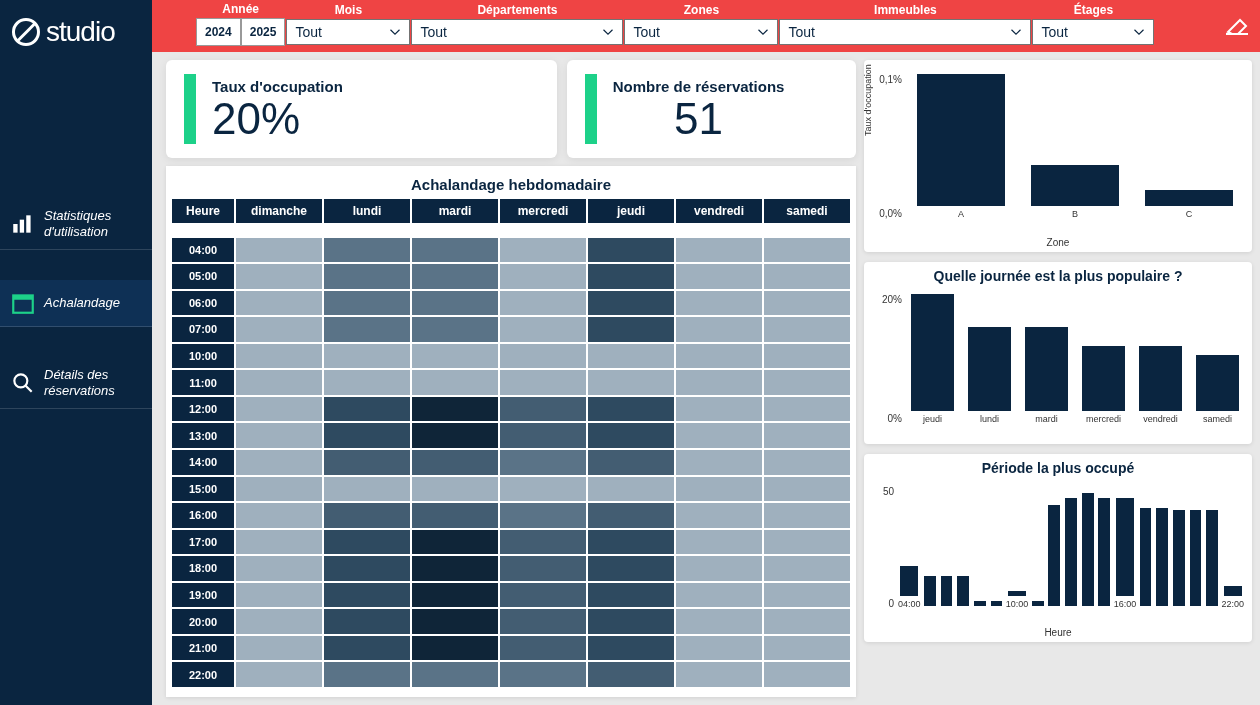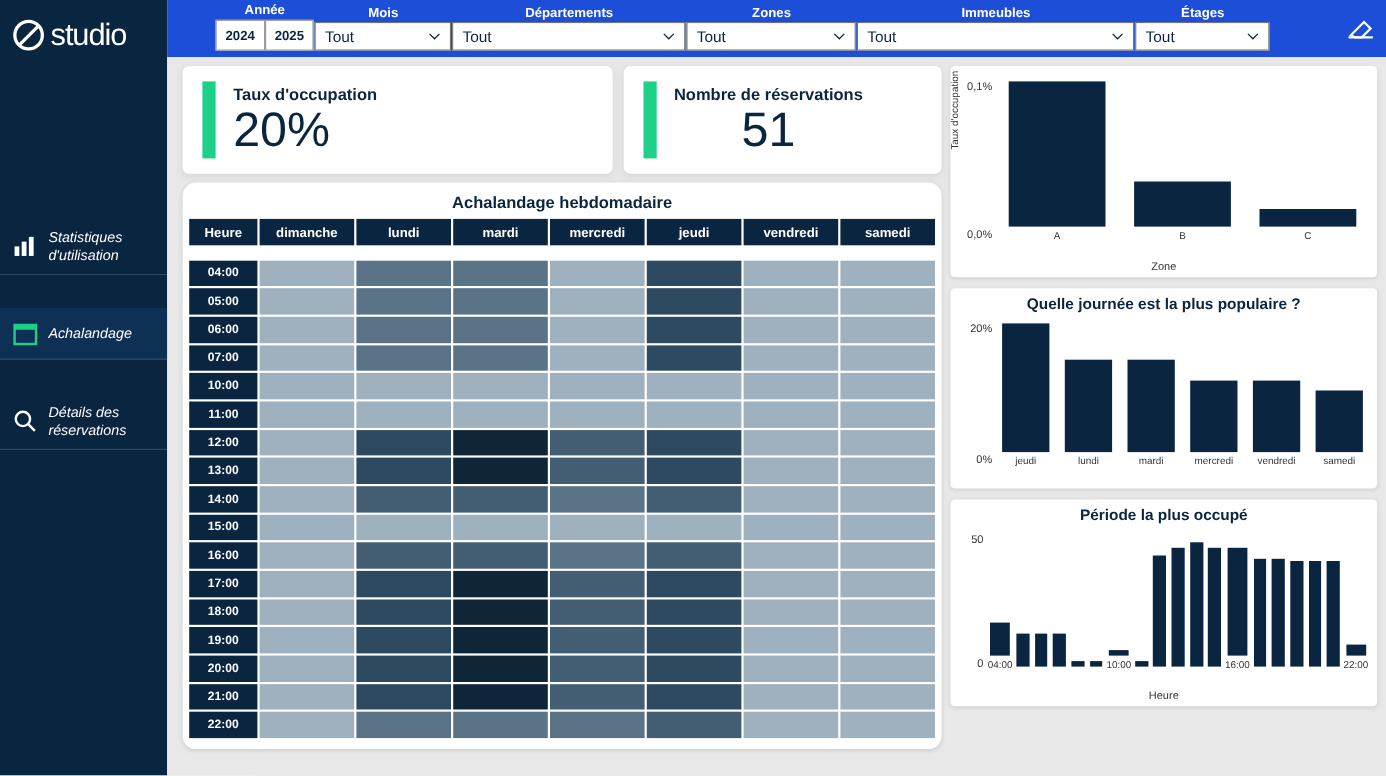--- a/index.html
+++ b/index.html
@@ -7,45 +7,45 @@
 .app { display: flex; height: 100%; }
 .sidebar { width: 152px; background: #0a2540; color: #fff; display: flex; flex-direction: column; }
 .logo { display: flex; align-items: center; gap: 6px; padding: 16px 10px 20px 12px; font-size: 28px; font-weight: 400; letter-spacing: -1px; }
 .logo-icon { width: 28px; height: 28px; border: 3px solid #fff; border-radius: 50%; position: relative; }
 .logo-icon::after { content: ""; position: absolute; width: 26px; height: 3px; background: #fff; top: 10px; left: -2px; transform: rotate(-45deg); }
 .nav { margin-top: 130px; font-style: italic; }
 .nav-item { display: flex; align-items: center; gap: 8px; padding: 10px 6px 10px 10px; font-size: 13px; line-height: 1.2; border-bottom: 1px solid rgba(255,255,255,0.15); cursor: pointer; margin-bottom: 30px; }
 .nav-item.active { background: #0e3055; }
 .nav-icon { width: 26px; height: 26px; flex-shrink: 0; display: flex; align-items: center; justify-content: center; }
 .main { flex: 1; display: flex; flex-direction: column; }
-.topbar { background: #1d4ed8; display: flex; align-items: flex-end; padding: 2px 8px 6px 44px; gap: 1px; color: #fff; }
+.topbar { background: #ef4444; display: flex; align-items: center; padding: 2px 8px 6px 44px; gap: 1px; color: #fff; }
 .filter-group { display: flex; flex-direction: column; align-items: center; gap: 2px; }
 .filter-label { font-size: 12px; font-weight: 600; }
 .year-buttons { display: flex; gap: 0; }
 .year-btn { background: #fff; color: #0a2540; border: 1px solid #999; padding: 6px 8px; font-size: 12px; font-weight: 600; cursor: pointer; }
 .filter-select { background: #fff; color: #0a2540; display: flex; align-items: center; justify-content: space-between; padding: 4px 8px; font-size: 14px; cursor: pointer; border: 1px solid #737373; }
 .filter-select.w1 { width: 124px; }
 .filter-select.w2 { width: 212px; }
 .filter-select.w3 { width: 154px; }
 .filter-select.w4 { width: 252px; }
 .filter-select.w5 { width: 122px; }
 .chev { width: 12px; height: 12px; }
 .erase-icon { margin-left: auto; width: 32px; height: 32px; cursor: pointer; align-self: center; }
-.content { flex: 1; display: flex; gap: 8px; padding: 8px 8px 24px 14px; background: #e8e8e8; }
+.content { flex: 1; display: flex; gap: 8px; padding: 8px 8px 8px 14px; background: #e8e8e8; }
 .left-col { flex: 1; display: flex; flex-direction: column; gap: 8px; }
 .right-col { width: 388px; display: flex; flex-direction: column; gap: 10px; }
 .kpi-row { display: flex; gap: 10px; }
 .kpi-card { background: #fff; border-radius: 6px; padding: 14px 18px; box-shadow: 0 2px 8px rgba(0,0,0,0.08); display: flex; align-items: center; gap: 16px; }
 .kpi-card.wide { flex: 1.4; }
 .kpi-card.narrow { flex: 1; }
 .kpi-bar { width: 12px; height: 70px; background: #1dd189; }
 .kpi-text { display: flex; flex-direction: column; gap: 2px; color: #0a2540; }
 .kpi-title { font-size: 15px; font-weight: 600; }
 .kpi-value { font-size: 44px; font-weight: 400; line-height: 1; }
-.heatmap-card { background: #fff; border-radius: 12px; padding: 6px 6px 10px 6px; box-shadow: 0 1px 4px rgba(0,0,0,0.1); flex: 1; display: flex; flex-direction: column; }
+.heatmap-card { background: #fff; border-radius: 0; padding: 6px 6px 10px 6px; box-shadow: 0 1px 4px rgba(0,0,0,0.1); flex: 1; display: flex; flex-direction: column; }
 .heatmap-title { text-align: center; color: #0a2540; font-weight: 700; font-size: 15px; padding: 4px 0 6px 0; }
 .heatmap-grid { display: grid; grid-template-columns: 62px repeat(7, 1fr); gap: 2px; flex: 1; }
 .hm-header { background: #0a2540; color: #fff; font-size: 12px; font-weight: 700; display: flex; align-items: center; justify-content: center; height: 24px; }
 .hm-hour { background: #0a2540; color: #fff; font-size: 11px; font-weight: 700; display: flex; align-items: center; justify-content: center; }
 .hm-cell { border-radius: 0; }
 .chart-card { background: #fff; border-radius: 4px; box-shadow: 0 1px 4px rgba(0,0,0,0.1); padding: 6px 8px 4px 8px; display: flex; flex-direction: column; }
 .chart-title { text-align: center; color: #0a2540; font-weight: 700; font-size: 14px; padding-bottom: 2px; }
 .chart-body { flex: 1; position: relative; }
 .axis-label-y { position: absolute; left: -4px; top: 50%; transform: rotate(-90deg) translateX(20px); transform-origin: left center; font-size: 9px; color: #333; white-space: nowrap; }
 .bars-area { display: flex; align-items: flex-end; height: 100%; gap: 4px; padding-left: 34px; padding-bottom: 16px; padding-top: 8px; position: relative; }

